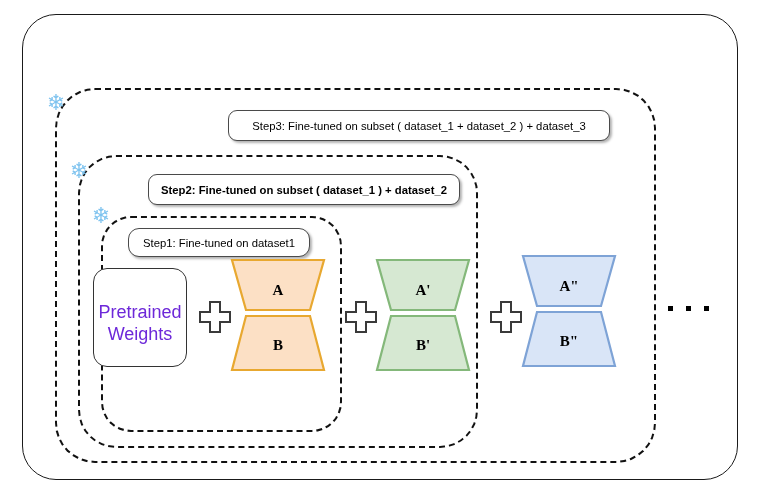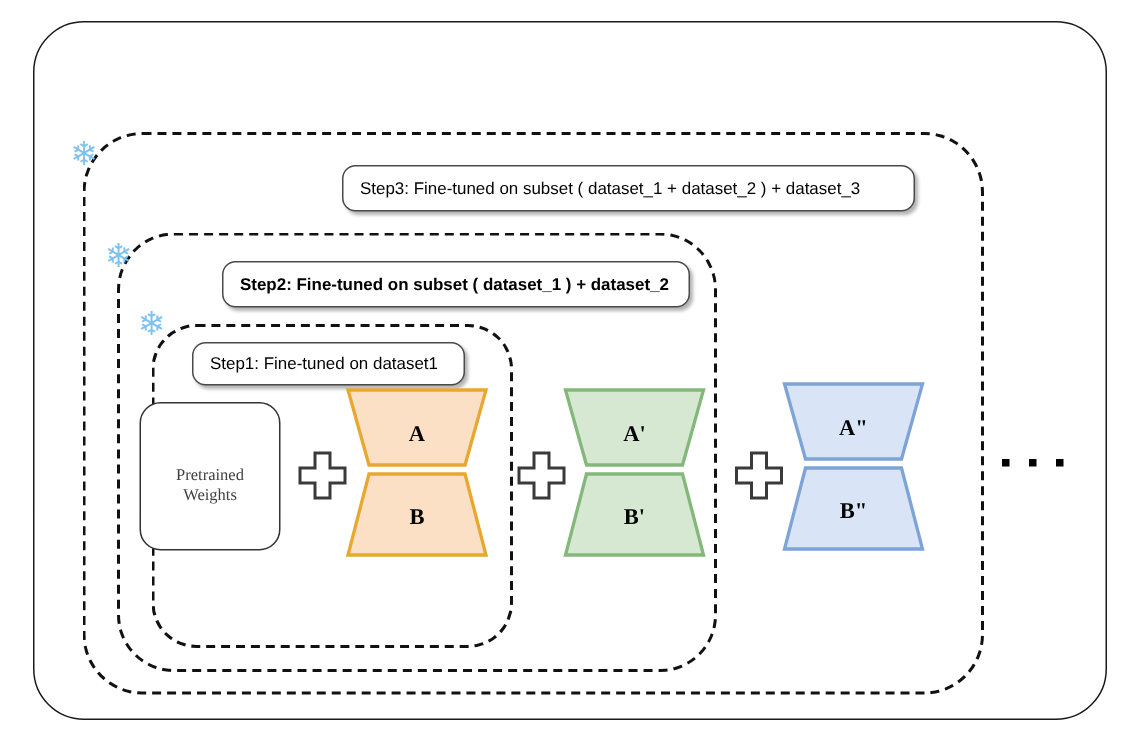--- a/index.html
+++ b/index.html
@@ -80,50 +80,50 @@
     position: absolute;
     box-sizing: border-box;
     background: #ffffff;
     border: 1.1px solid #4a4a4a;
     border-radius: 9px;
     box-shadow: 2px 2px 2.5px rgba(0,0,0,0.30);
     font-size: 11.3px;
     color: #000000;
     display: flex;
     align-items: center;
-    justify-content: flex-start;
+    justify-content: center;
     white-space: nowrap;
     padding: 0 11px;
   }
   .step3-label { left: 228px; top: 110px; width: 382px; height: 31px; }
   .step2-label { left: 148px; top: 174px; width: 312px; height: 31px; font-weight: bold; }
-  .step1-label { left: 128px; top: 228px; width: 182px; height: 29px; }
+  .step1-label { left: 128px; top: 228px; width: 182px; height: 29px; border-radius: 11px; }
 
   
   .pretrained {
     position: absolute;
     left: 93px;
     top: 268px;
     width: 94px;
     height: 99px;
     box-sizing: border-box;
     background: #ffffff;
     border: 1.5px solid #333333;
     border-radius: 14px;
     display: flex;
     flex-direction: column;
     align-items: center;
     justify-content: center;
   }
   .pretrained-text {
-    font-family: Liberation Serif, serif;
-    font-size: 11px;
+    font-family: Liberation Sans, sans-serif;
+    font-size: 18px;
     line-height: 1.18;
     text-align: center;
-    color: #404040;
+    color: #6d28d9;
     margin-top: 12px;
   }
 
   
   .plus {
     position: absolute;
     width: 34px;
     height: 34px;
   }
 

